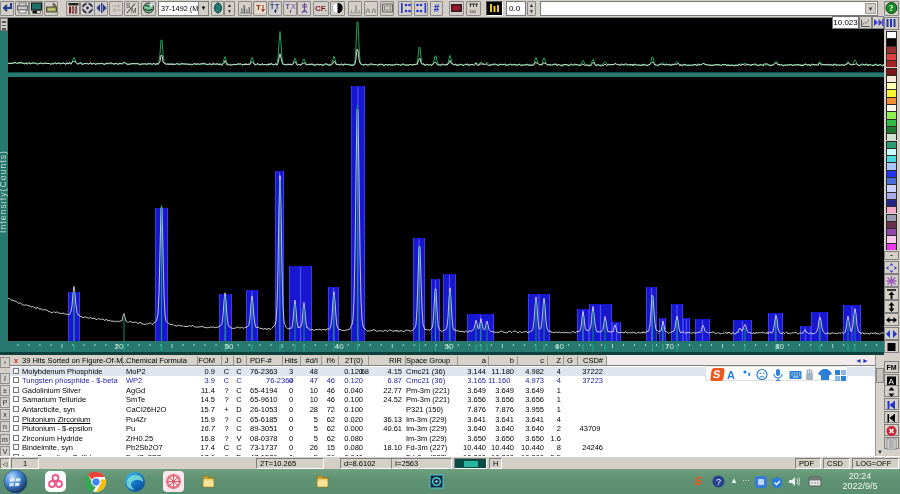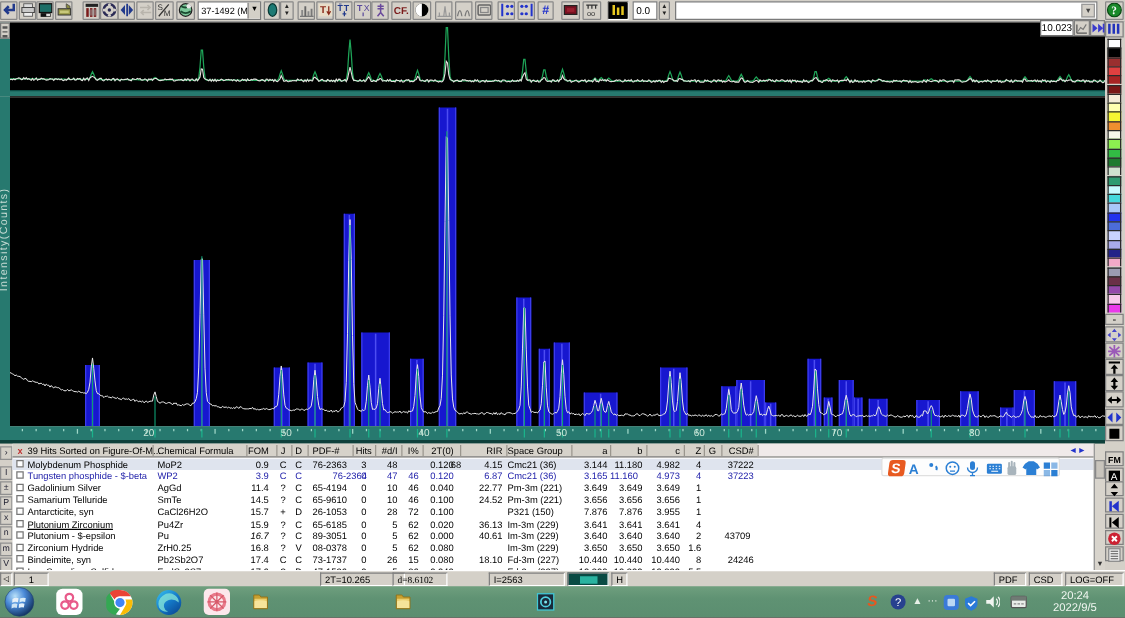--- a/index.html
+++ b/index.html
@@ -905,21 +905,21 @@
         <rect x="135" y="3" width="5" height="5" opacity="0.55"></rect>
         <rect x="129" y="9" width="5" height="5" opacity="0.55"></rect>
         <rect x="135" y="9" width="5" height="5"></rect>
       </g>
     </svg></div>
 
 <div class="abs" id="statusbar">
     <div class="sb" style="left:0px;width:10px;padding:0;text-align:center;font-size:6px;">◁</div>
     <div class="sb" style="left:11px;width:28px;text-align:center;">1</div>
     <div class="sb" style="left:256px;width:68px;">2T=10.265</div>
-    <div class="sb" style="left:314px;width:44px;font-family:Liberation Serif, serif;">d=8.6102</div>
+    <div class="sb" style="left:340px;width:63px;">d=8.6102</div>
     <div class="sb" style="left:391px;width:61px;">I=2563</div>
     <div class="sb" style="left:454px;width:33px;background:#0a4b44;">
       <span style="display:block;margin:2px auto;width:14px;height:6px;background:#2ab3a0;"></span>
     </div>
     <div class="sb" style="left:489px;width:13px;text-align:center;">H</div>
     <div class="sb" style="left:795px;width:26px;">PDF</div>
     <div class="sb" style="left:823px;width:27px;">CSD</div>
     <div class="sb" style="left:852px;width:47px;">LOG=OFF</div>
   </div>
 

